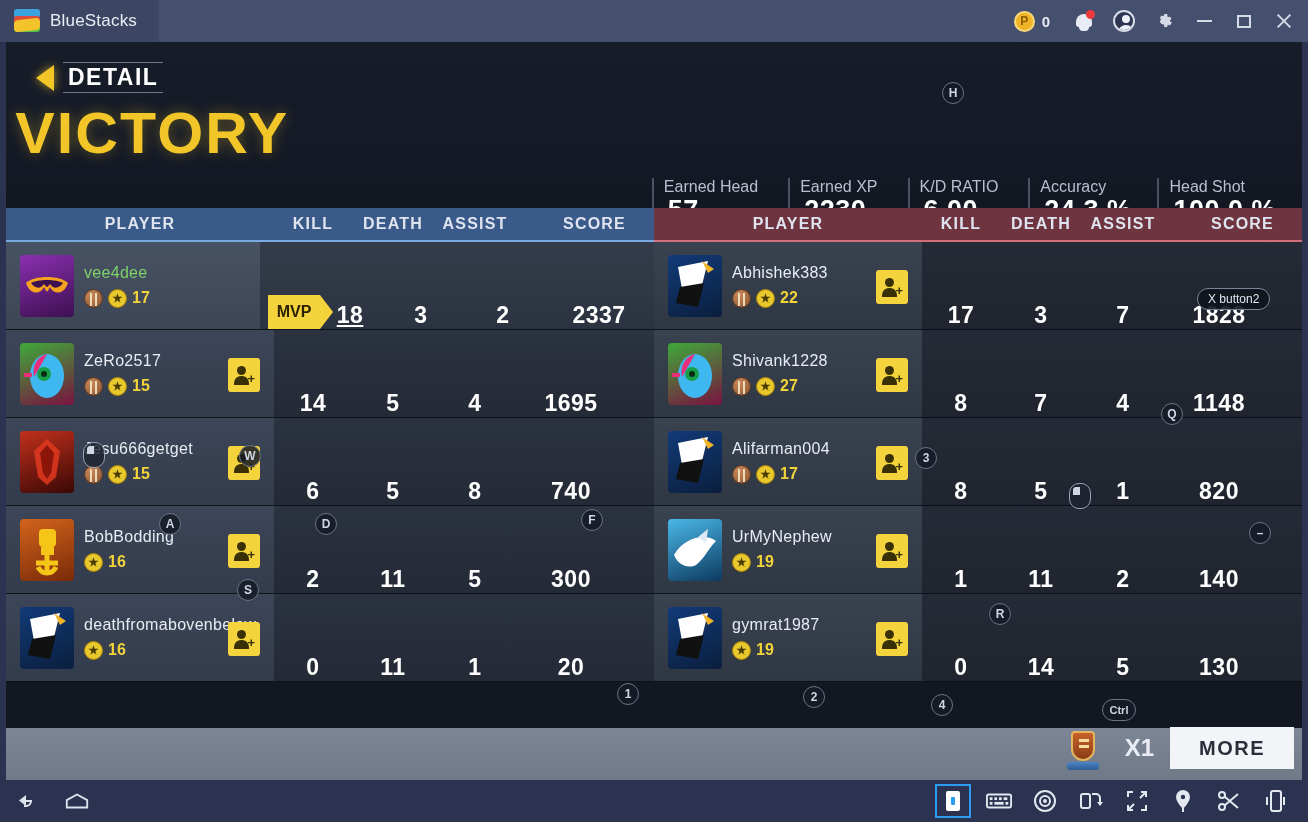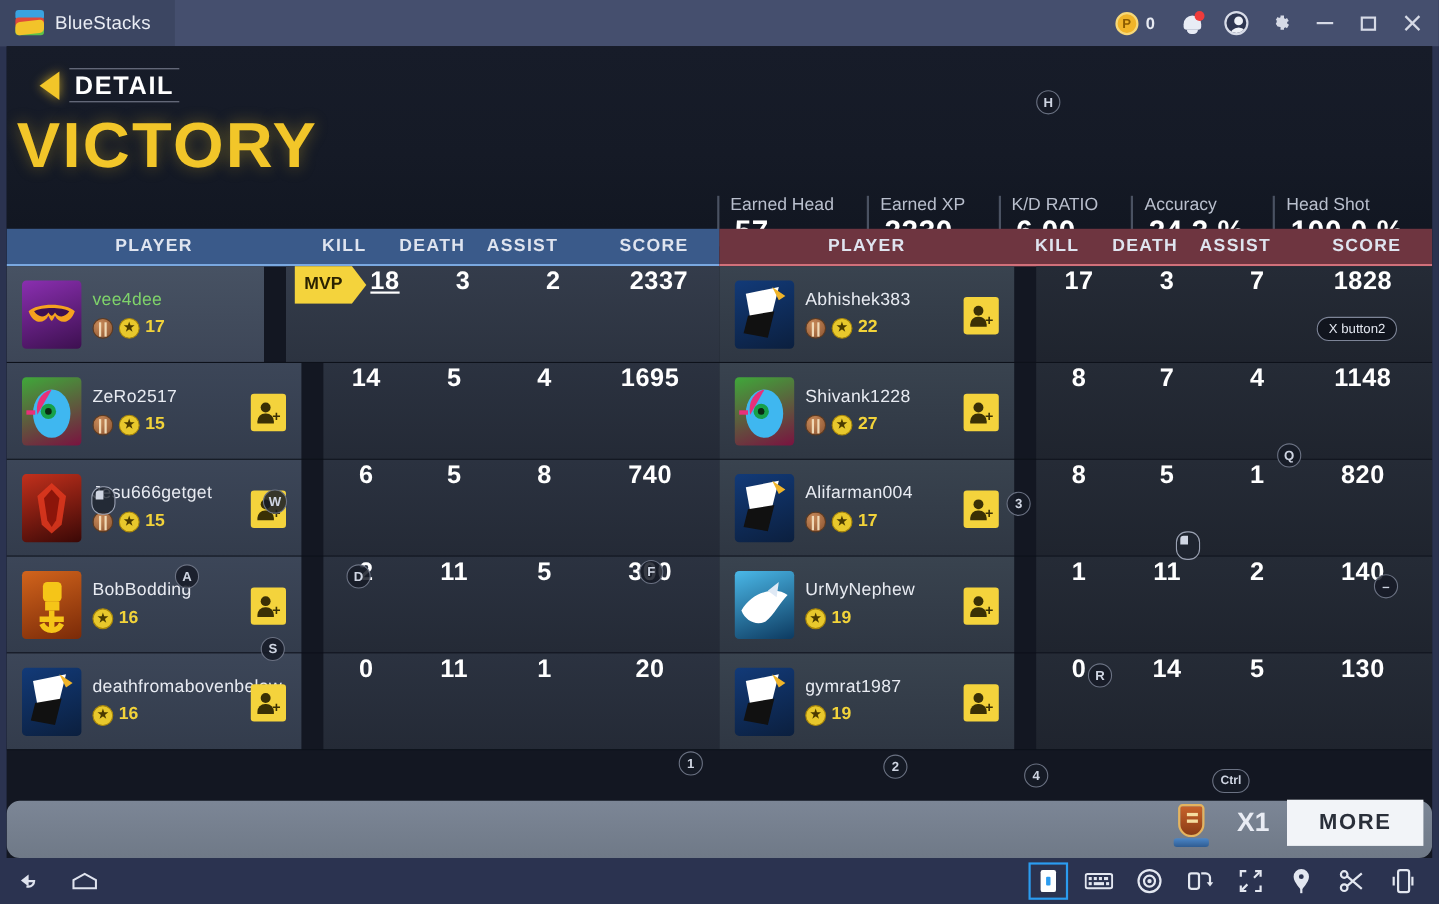--- a/index.html
+++ b/index.html
@@ -125,22 +125,22 @@
   .team.red  .thead { background:#6e3540; border-bottom:2px solid #d1707a; }
   .th-player{ width:268px; text-align:center; }
   .th-k{ width:78px; text-align:center; }
   .th-d{ width:82px; text-align:center; }
   .th-a{ width:82px; text-align:center; }
   .th-s{ width:110px; text-align:right; }
 
   .row { height:88px; display:flex; align-items:stretch; border-bottom:1px solid #0d111a; position:relative; }
   .row .left { width:268px; display:flex; align-items:center; padding-left:14px; position:relative;
      background: linear-gradient(180deg,#3c4658 0%,#333c4c 100%); }
-  .row .right { flex:1; display:flex; align-items:flex-start;
-     background: linear-gradient(180deg,#2b3240 0%,#242a36 100%); margin-left: 20px; }
+  .row .right { flex:1; display:flex; align-items:flex-end;
+     background: linear-gradient(180deg,#2b3240 0%,#242a36 100%); }
   .team.red .row .left { background: linear-gradient(180deg,#39434f 0%,#2f3743 100%); }
   .team.red .row .right { background: linear-gradient(180deg,#252b36 0%,#1f242e 100%); }
   .row.mvp .left { background: linear-gradient(180deg,#475263 0%,#3d4657 100%); }
   .row.mvp .right { background: linear-gradient(180deg,#343c4b 0%,#2c3340 100%); }
 
   .pav { width:54px; height:62px; border-radius:4px; flex:0 0 auto; position:relative; overflow:hidden; }
   .pinfo { margin-left:10px; }
   .pname { font-size:16px; font-weight:normal; color:#e8ebf2; letter-spacing:.3px;
      font-family:"Liberation Sans Narrow","Liberation Sans",sans-serif; white-space:nowrap; }
   .pname.self { color:#7fd36a; }
@@ -185,21 +185,21 @@
   .kb.mouse { width:22px;height:26px; border-radius:10px; background:rgba(30,36,48,.8);
      border:1px solid #9aa1b2; }
   .kb.mouse::before{ content:""; position:absolute; left:3px; top:3px; width:7px; height:8px;
      background:#cfd5e2; border-radius:3px 0 0 0; }
   .tooltip-pill { position:absolute; border-radius:12px; background:rgba(16,20,29,.9);
      border:1px solid #7d8497; color:#e2e6ef; font-size:12px; padding:3px 10px; z-index:41;
      white-space:nowrap; }
 
   
   #gamebottom { position:absolute; left:0; bottom:0; width:1296px; height:52px;
-     background: linear-gradient(180deg,#7c8696 0%,#6f7987 100%); border-radius: 12px; }
+     background: linear-gradient(180deg,#7c8696 0%,#6f7987 100%); }
   #bottom-right { position:absolute; right:8px; bottom:6px; display:flex; align-items:center; gap:16px; }
   #emblem { width:52px;height:52px; position:relative; }
   #emblem .shield{ position:absolute; left:14px; top:9px; width:24px;height:30px;
      background:linear-gradient(180deg,#c8622a,#8a3c16); border-radius:4px 4px 12px 12px;
      border:2px solid #e5b45f; }
   #emblem .shield::before{content:"";position:absolute;left:6px;top:6px;width:10px;height:3px;background:#f5dda0;}
   #emblem .shield::after{content:"";position:absolute;left:6px;top:12px;width:10px;height:3px;background:#f5dda0;}
   #emblem .wings{ position:absolute; left:0; top:12px; width:52px; height:22px;
      background:linear-gradient(180deg,#9aa6bc,#5d6a85); border-radius:50%/40%; opacity:.85; z-index:-1;}
   #emblem .base{ position:absolute; left:10px; bottom:4px; width:32px;height:8px;

